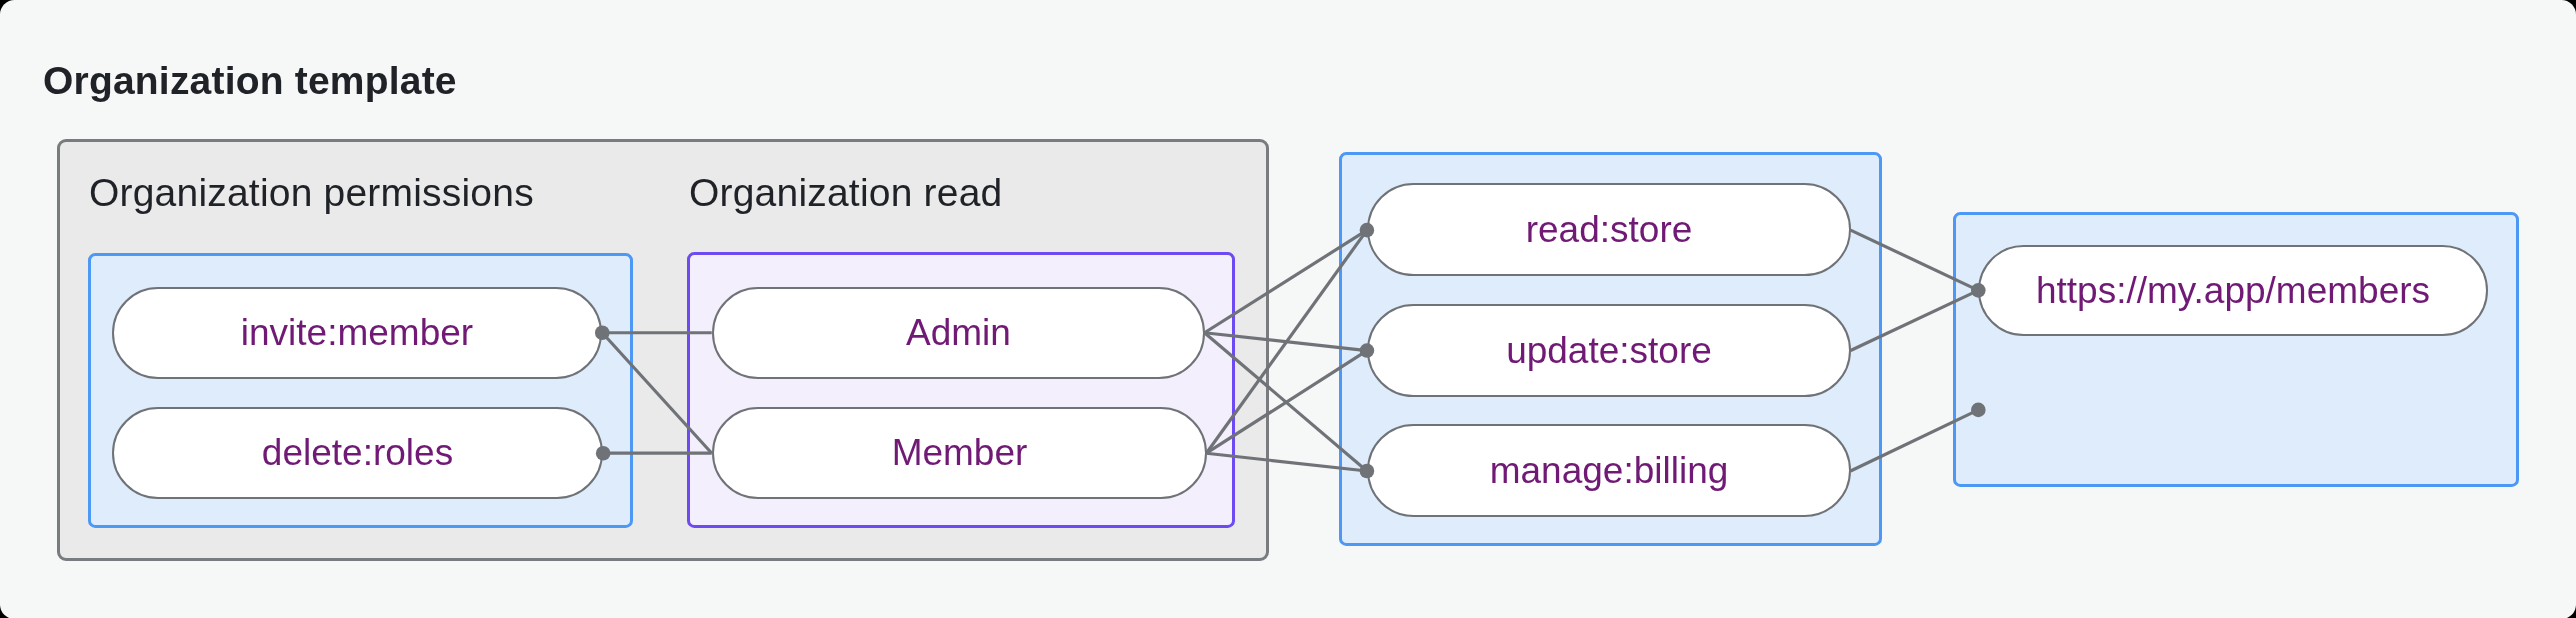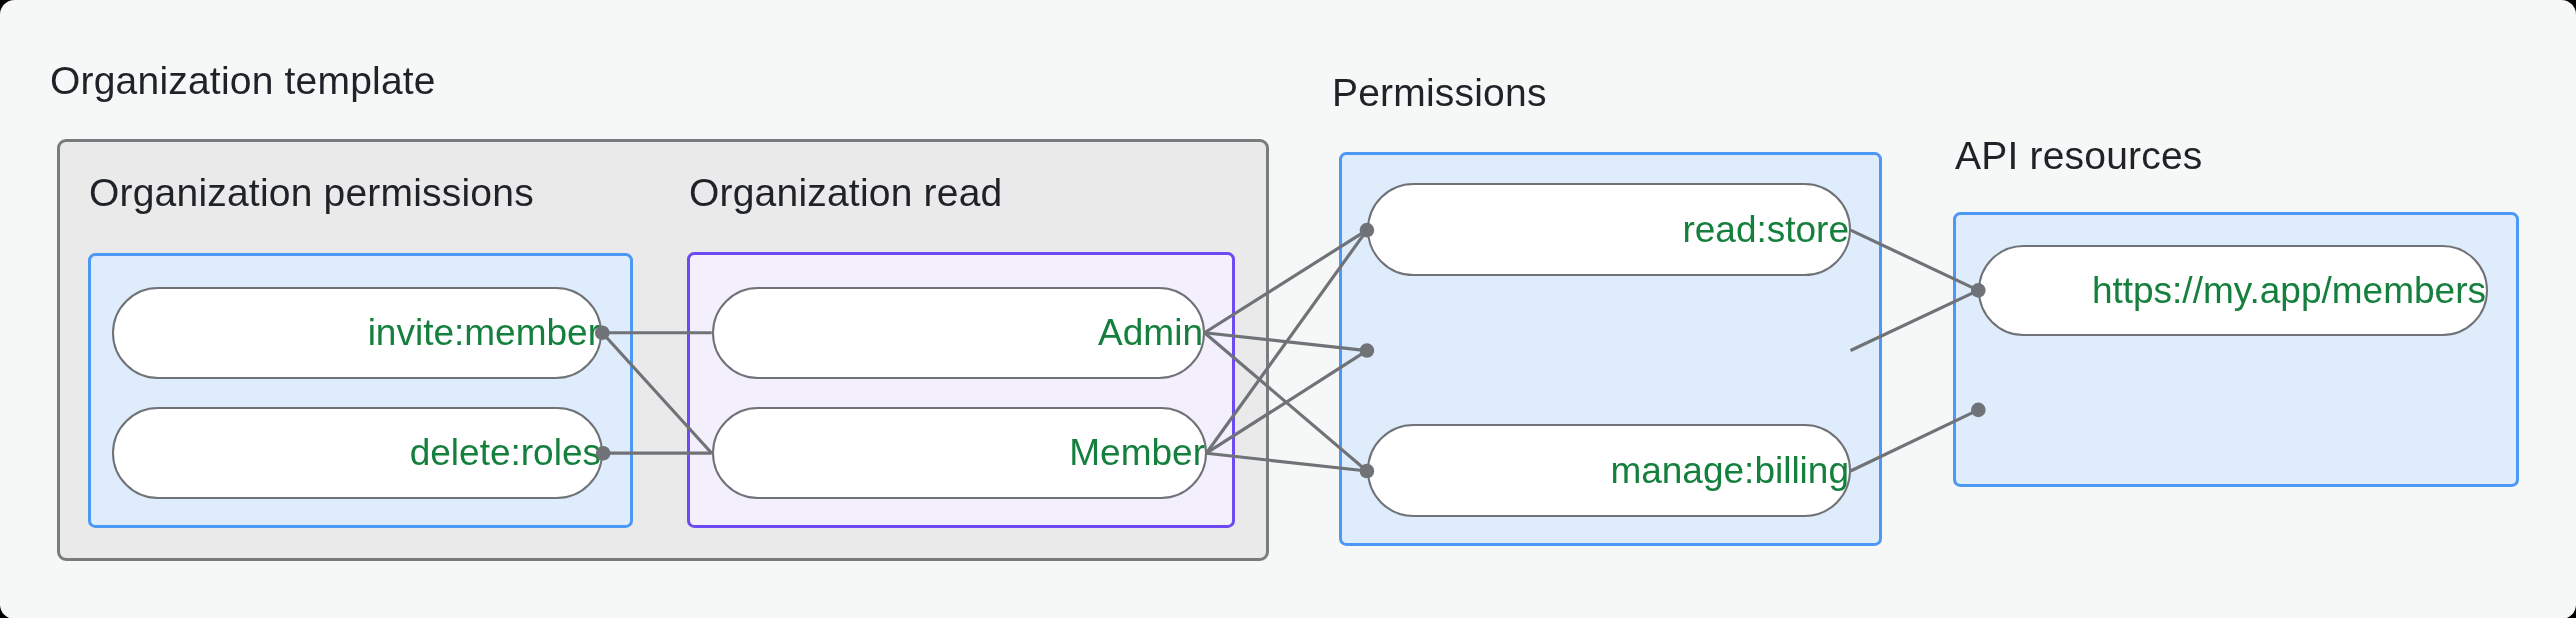--- a/index.html
+++ b/index.html
@@ -12,38 +12,36 @@
     position:absolute;font-size:39px;line-height:39px;font-weight:500;
     letter-spacing:0.2px;white-space:nowrap;color:#1F2227;
   }
   .group{position:absolute;box-sizing:border-box;border-radius:9px;}
   .group.gray{background:#EAEAEB;border:3.7px solid #797C7E;}
   .group.blue{background:#DFECFB;border:3.7px solid #4D97F5;border-radius:7.3px;}
   .group.purple{background:#F4EFFC;border:3.7px solid #6D4AF2;border-radius:7.3px;}
   .pill{
     position:absolute;box-sizing:border-box;background:#FFFFFF;
     border:2.7px solid #6F7377;border-radius:55px;
-    display:flex;align-items:center;justify-content:flex-end;
-    font-size:37px;font-weight:400;color:#15803d;white-space:nowrap;
+    display:flex;align-items:center;justify-content:center;
+    font-size:37px;font-weight:400;color:#701a75;white-space:nowrap;
   }
   svg.wires{position:absolute;left:0;top:0;z-index:6;pointer-events:none;}
   .pill{z-index:4;}
   .group{z-index:1;}
   .heading{z-index:2;}
 </style>
 </head>
 <body>
 
 <div class="page">
 
-  <div class="heading" style="left:50px;top:61px;">Organization template</div>
+  <div class="heading" style="left:43px;top:61px;font-weight:bold;">Organization template</div>
   <div class="heading" style="left:89px;top:173px;">Organization permissions</div>
   <div class="heading" style="left:689px;top:173px;">Organization read</div>
-  <div class="heading" style="left:1332px;top:73px;">Permissions</div>
-  <div class="heading" style="left:1955px;top:136px;">API resources</div>
 
   <div class="group gray" style="left:57px;top:139px;width:1212px;height:422px;"></div>
   <div class="group blue" style="left:88px;top:253px;width:545px;height:275px;"></div>
   <div class="group purple" style="left:687px;top:252px;width:548px;height:276px;"></div>
   <div class="group blue" style="left:1339px;top:152px;width:543px;height:394px;"></div>
   <div class="group blue" style="left:1953px;top:212px;width:566px;height:275px;"></div>
 
   <div class="pill" style="left:112px;top:287px;width:490px;height:92px;">
     <span>invite:member</span>
   </div>
@@ -51,20 +49,23 @@
     <span>delete:roles</span>
   </div>
   <div class="pill" style="left:712px;top:287px;width:493px;height:92px;">
     <span>Admin</span>
   </div>
   <div class="pill" style="left:712px;top:407px;width:495px;height:92px;">
     <span>Member</span>
   </div>
   <div class="pill" style="left:1367px;top:183px;width:484px;height:93px;">
     <span>read:store</span>
+  </div>
+  <div class="pill" style="left:1367px;top:304px;width:484px;height:93px;">
+    <span>update:store</span>
   </div>
   <div class="pill" style="left:1367px;top:424px;width:484px;height:93px;">
     <span>manage:billing</span>
   </div>
   <div class="pill" style="left:1978px;top:245px;width:510px;height:91px;">
     <span>https://my.app/members</span>
   </div>
 
   <svg class="wires" width="2576" height="619" viewBox="0 0 2823 678">
       <line x1="660" y1="364.5" x2="780" y2="364.5" stroke="#6F7377" stroke-width="3.5"></line>

